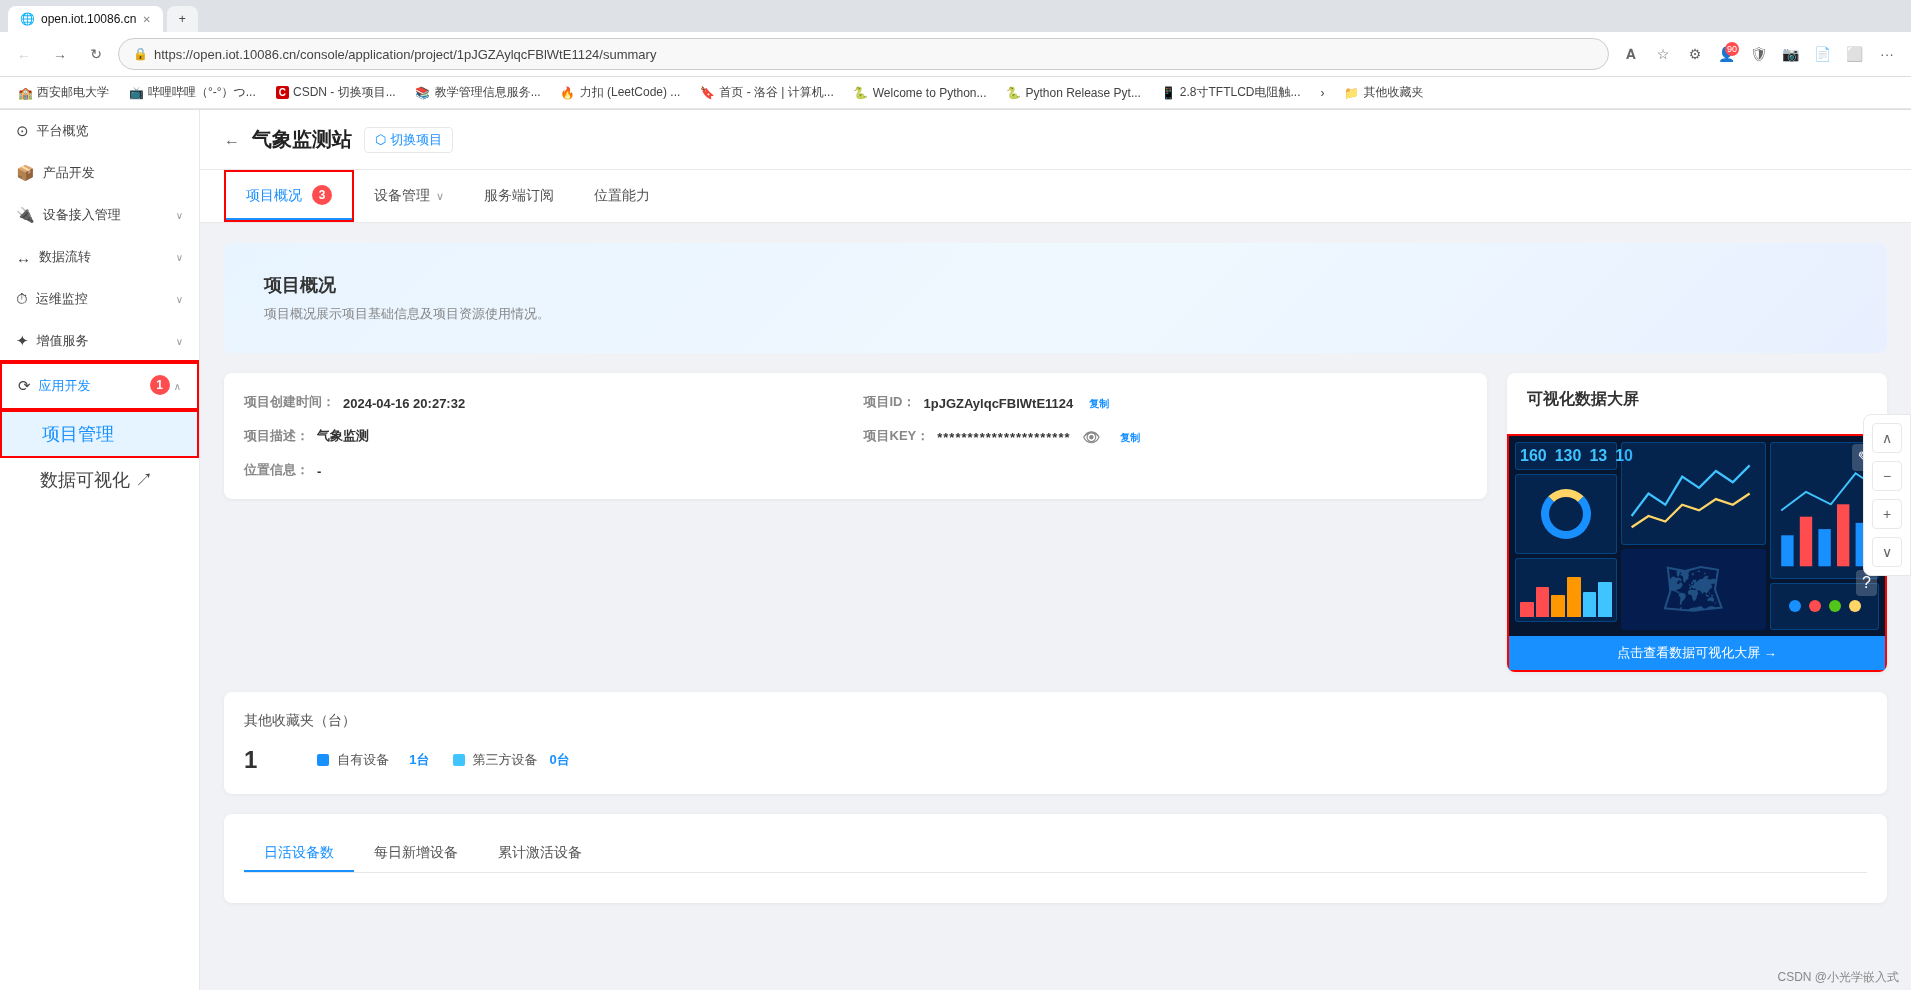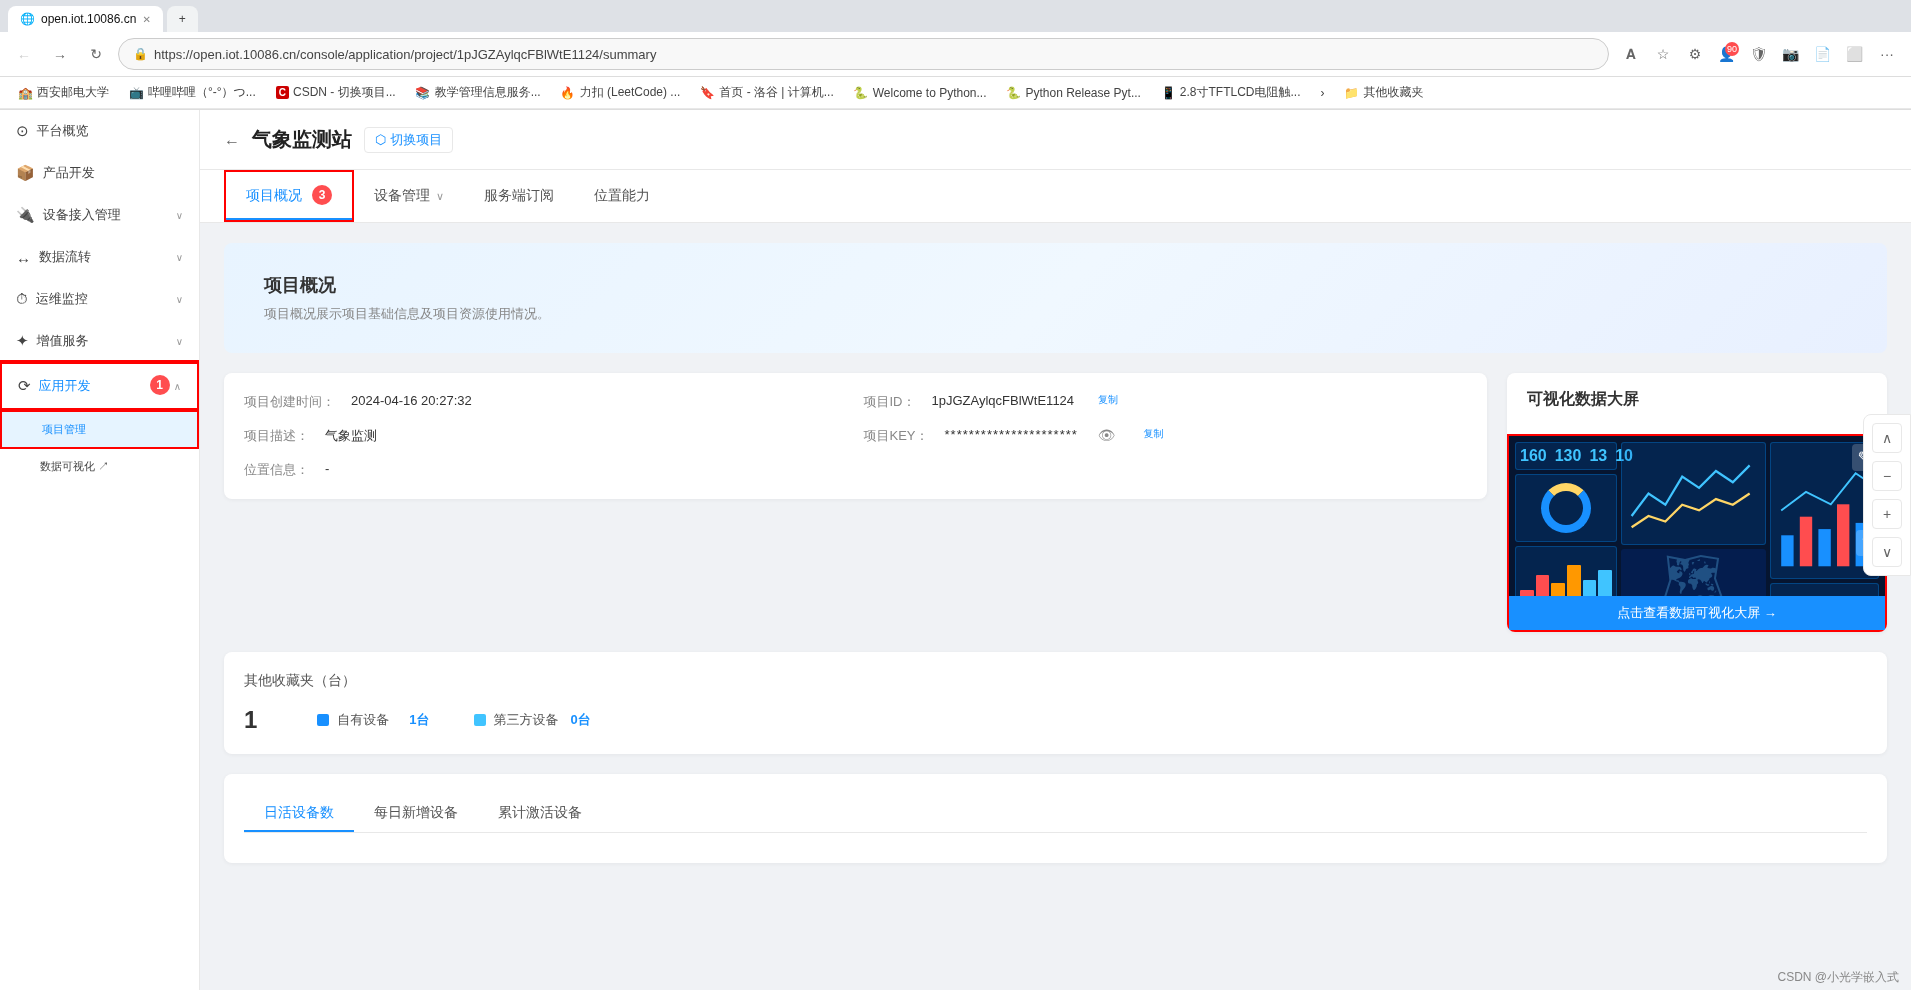--- a/index.html
+++ b/index.html
@@ -27,21 +27,21 @@
 
     
     .app-layout { display: flex; height: calc(990px - 90px); overflow: hidden; }
 
     
     .sidebar { width: 200px; background: #fff; border-right: 1px solid #e8e8e8; overflow-y: auto; flex-shrink: 0; }
     .sidebar-item { display: flex; align-items: center; justify-content: space-between; padding: 12px 16px; cursor: pointer; color: #444; font-size: 13px; }
     .sidebar-item-left { display: flex; align-items: center; gap: 8px; }
     .sidebar-item-icon { font-size: 15px; }
     .sidebar-item-arrow { font-size: 10px; color: #999; }
-    .sidebar-sub-item { padding: 10px 2px 10px 40px; cursor: pointer; color: #444; font-size: 11px; }
+    .sidebar-sub-item { padding: 10px 2px 10px 40px; cursor: pointer; color: #444; font-size: 18px; }
     .sidebar-sub-item.active { background: #e6f4ff; color: #1890ff; border-right: 2px solid #1890ff; }
 
     
     .highlight-box { outline: 2px solid red !important; }
     .highlight-box-inner { border: 2px solid red !important; }
 
     
     .main-content { flex: 1; overflow-y: auto; background: #f0f2f5; }
 
     
@@ -68,41 +68,41 @@
     .two-col { display: flex; gap: 20px; margin-bottom: 20px; }
     .col-left { flex: 1; }
     .col-right { width: 380px; }
 
     
     .card { background: #fff; border-radius: 8px; padding: 20px; box-shadow: 0 1px 4px rgba(0,0,0,0.05); }
     .card-title { font-size: 16px; font-weight: bold; color: #333; margin-bottom: 16px; }
 
     
     .info-grid { display: grid; grid-template-columns: 1fr 1fr; gap: 16px; }
-    .info-item { display: flex; align-items: flex-start; gap: 16px; }
+    .info-item { display: flex; align-items: flex-end; gap: 8px; font-weight: bold; }
     .info-label { color: #888; font-size: 13px; white-space: nowrap; }
     .info-value { color: #333; font-size: 13px; }
     .copy-btn { color: #1890ff; font-size: 10px; cursor: pointer; margin-left: 8px; }
     .key-mask { color: #333; letter-spacing: 1px; }
     .eye-icon { color: #888; cursor: pointer; font-size: 14px; margin: 0 4px; }
 
     
     .viz-card { background: #fff; border-radius: 8px; overflow: hidden; box-shadow: 0 1px 4px rgba(0,0,0,0.05); }
     .viz-card-title { font-size: 16px; font-weight: bold; color: #333; padding: 16px 20px 24px; }
-    .viz-preview { position: relative; background: #8b5cf6; height: 160px; overflow: hidden; cursor: pointer; }
+    .viz-preview { position: relative; background: #8b5cf6; height: 200px; overflow: hidden; cursor: pointer; }
     .viz-footer { background: #1890ff; color: #fff; text-align: center; padding: 8px; font-size: 13px; cursor: pointer; }
     .viz-edit-icon { position: absolute; right: 8px; top: 8px; color: #fff; font-size: 16px; cursor: pointer; background: rgba(255,255,255,0.2); border-radius: 4px; padding: 4px 6px; }
     .viz-help-icon { position: absolute; right: 8px; bottom: 40px; color: #fff; font-size: 16px; cursor: pointer; background: rgba(255,255,255,0.2); border-radius: 4px; padding: 4px 6px; }
 
     
     .device-stats-card { background: #fff; border-radius: 8px; padding: 20px; box-shadow: 0 1px 4px rgba(0,0,0,0.05); margin-bottom: 20px; }
     .device-stats-header { display: flex; align-items: baseline; gap: 8px; margin-bottom: 16px; }
     .device-total-label { font-size: 14px; color: #555; }
     .device-total-num { font-size: 24px; font-weight: bold; color: #333; }
-    .device-type-list { display: flex; gap: 44px; }
+    .device-type-list { display: flex; gap: 23px; }
     .device-type-item { display: flex; align-items: center; gap: 8px; font-size: 13px; color: #555; }
     .device-type-dot { width: 12px; height: 12px; border-radius: 2px; }
     .dot-blue { background: #1890ff; }
     .dot-lightblue { background: #40c4ff; }
 
     
     .activity-tabs { display: flex; border-bottom: 1px solid #e8e8e8; margin-bottom: 10px; }
     .activity-tab { padding: 10px 20px; font-size: 14px; cursor: pointer; color: #555; position: relative; }
     .activity-tab.active { color: #1890ff; }
     .activity-tab.active::after { content: ''; position: absolute; bottom: 0; left: 0; right: 0; height: 2px; background: #1890ff; }

